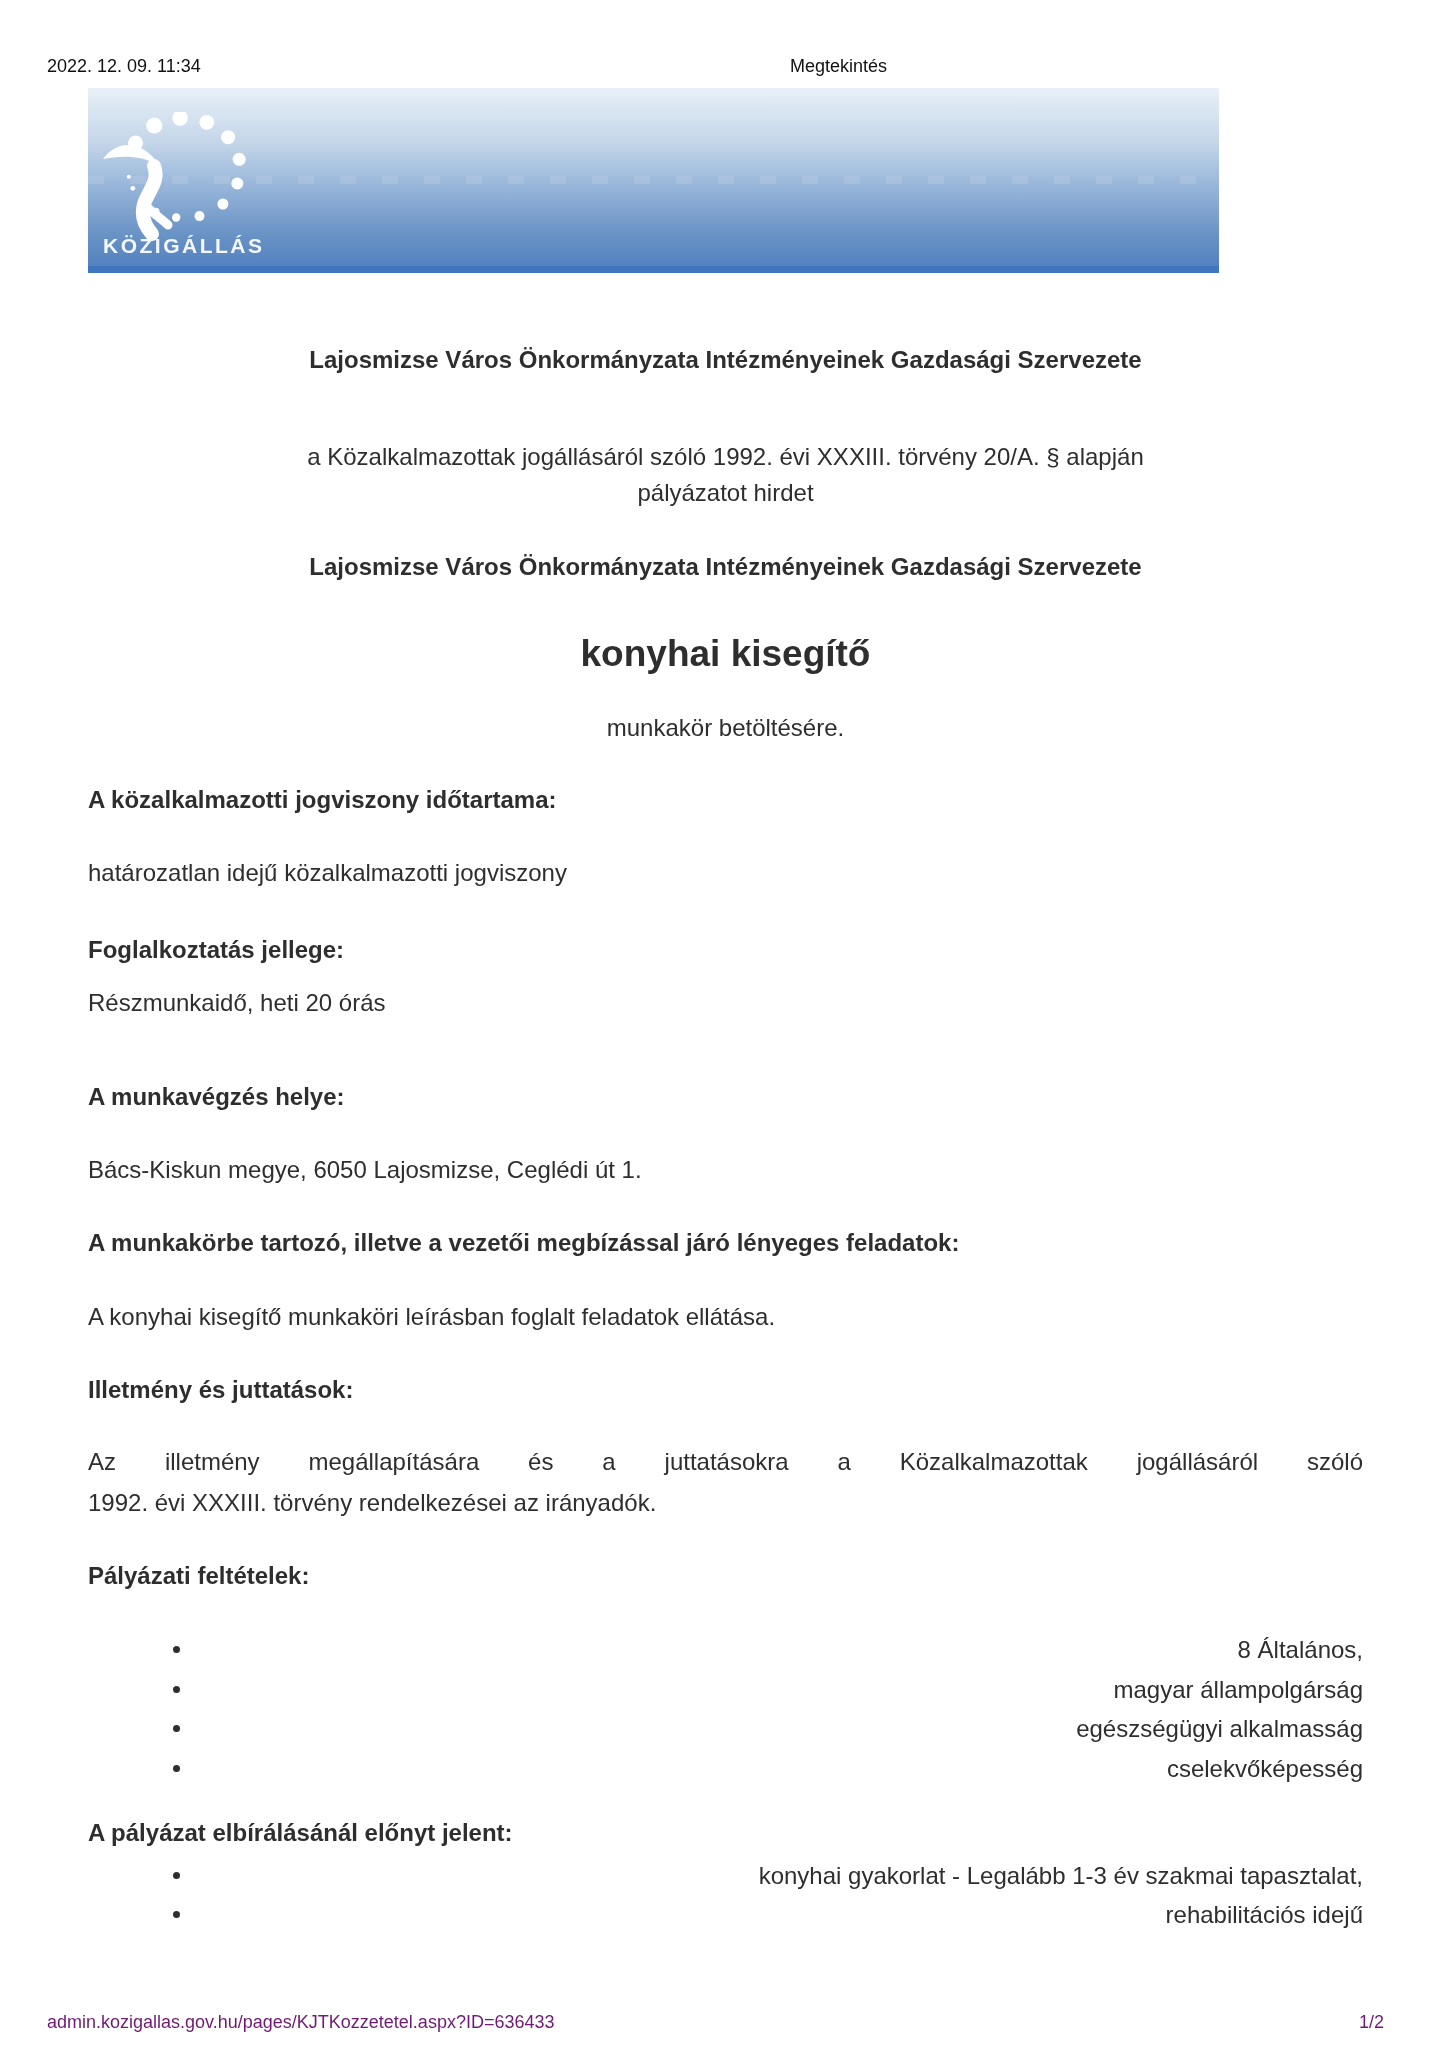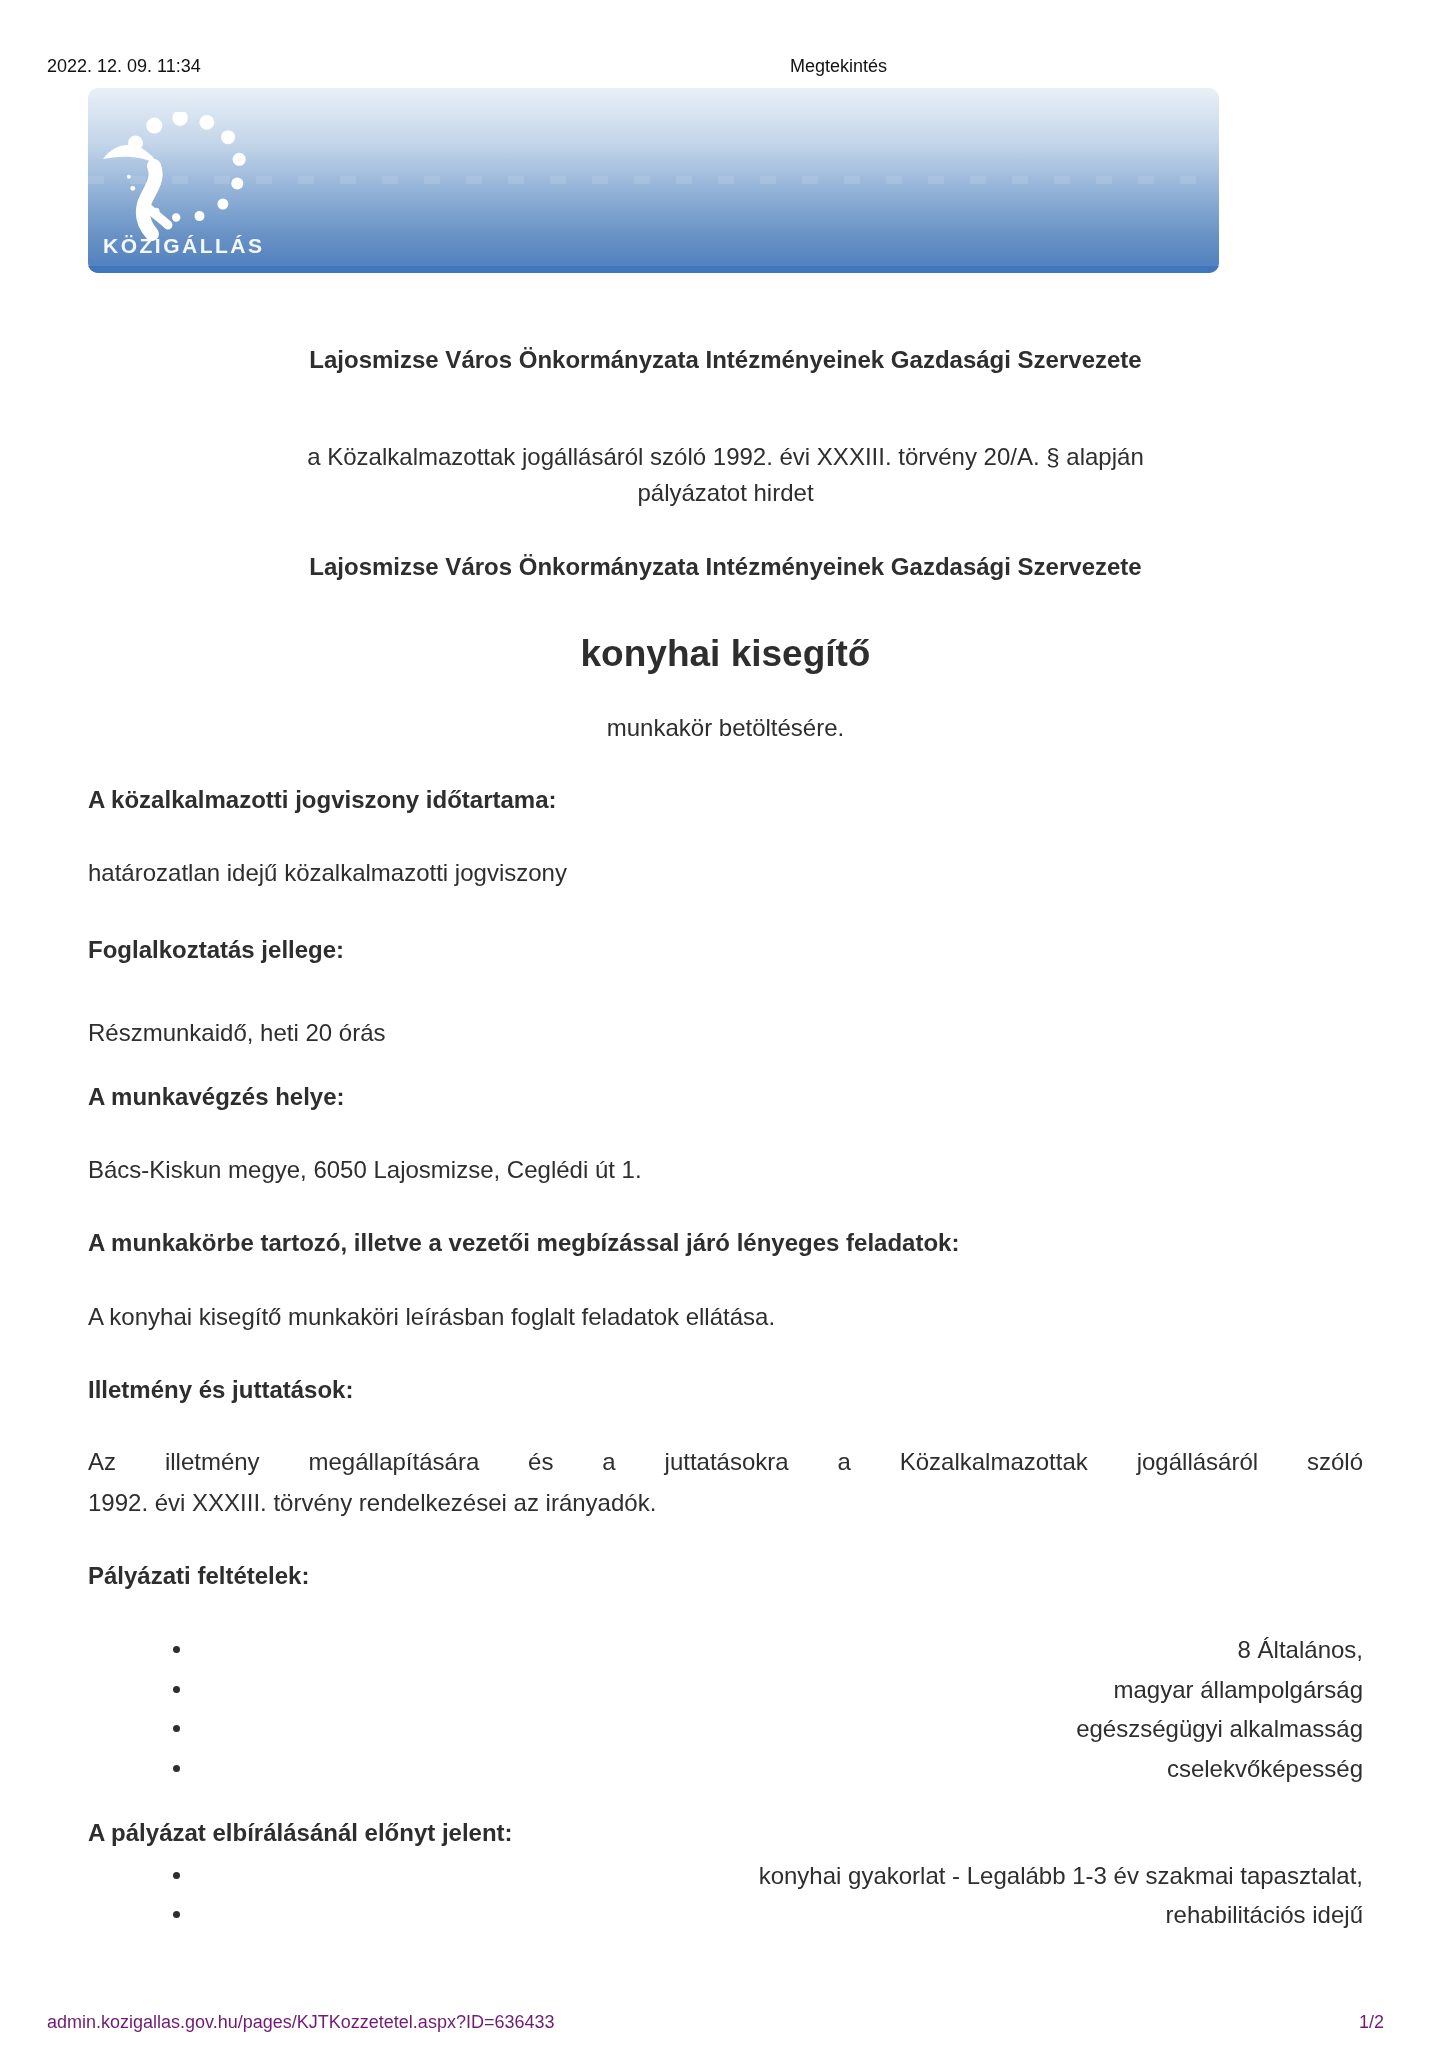--- a/index.html
+++ b/index.html
@@ -22,21 +22,21 @@
     font-size:18px;line-height:20px;color:#111;
   }
   .print-footer{
     position:absolute;left:47px;top:1992px;width:1337px;
     display:flex;justify-content:space-between;
     font-size:18px;line-height:20px;color:#701a75;
   }
   
   .banner{
     position:absolute;left:88px;top:68px;width:1131px;height:185px;
-    border-radius:10px;
+    border-radius:0;
     background:linear-gradient(180deg,#e9f0f7 0%,#c3d5e9 30%,#94b3d8 55%,#6b94c6 78%,#5684c0 94%,#5181bf 100%);
     overflow:hidden;
   }
   .banner::before{ 
     content:"";position:absolute;left:0;top:88px;width:100%;height:8px;
     background:repeating-linear-gradient(90deg,rgba(255,255,255,.10) 0 16px,rgba(255,255,255,0) 16px 42px);
   }
   .banner::after{ 
     content:"";position:absolute;left:0;bottom:0;width:100%;height:7px;
     background:#3f76bd;
@@ -110,21 +110,21 @@
   <div class="blk center b" style="top:529px">Lajosmizse Város Önkormányzata Intézményeinek Gazdasági Szervezete</div>
 
   <div class="blk center pos-title" style="top:612px">konyhai kisegítő</div>
 
   <div class="blk center" style="top:690px">munkakör betöltésére.</div>
 
   <div class="blk b" style="top:762px">A közalkalmazotti jogviszony időtartama:</div>
   <div class="blk" style="top:835px">határozatlan idejű közalkalmazotti jogviszony</div>
 
   <div class="blk b" style="top:912px">Foglalkoztatás jellege:</div>
-  <div class="blk" style="top:995px">Részmunkaidő, heti 20 órás</div>
+  <div class="blk" style="top:965px">Részmunkaidő, heti 20 órás</div>
 
   <div class="blk b" style="top:1059px">A munkavégzés helye:</div>
   <div class="blk" style="top:1132px">Bács-Kiskun megye, 6050 Lajosmizse, Ceglédi út 1.</div>
 
   <div class="blk b" style="top:1205px">A munkakörbe tartozó, illetve a vezetői megbízással járó lényeges feladatok:</div>
   <div class="blk" style="top:1279px">A konyhai kisegítő munkaköri leírásban foglalt feladatok ellátása.</div>
 
   <div class="blk b" style="top:1352px">Illetmény és juttatások:</div>
   <div class="blk" style="top:1424px">
     <div class="just">Az illetmény megállapítására és a juttatásokra a Közalkalmazottak jogállásáról szóló</div>

